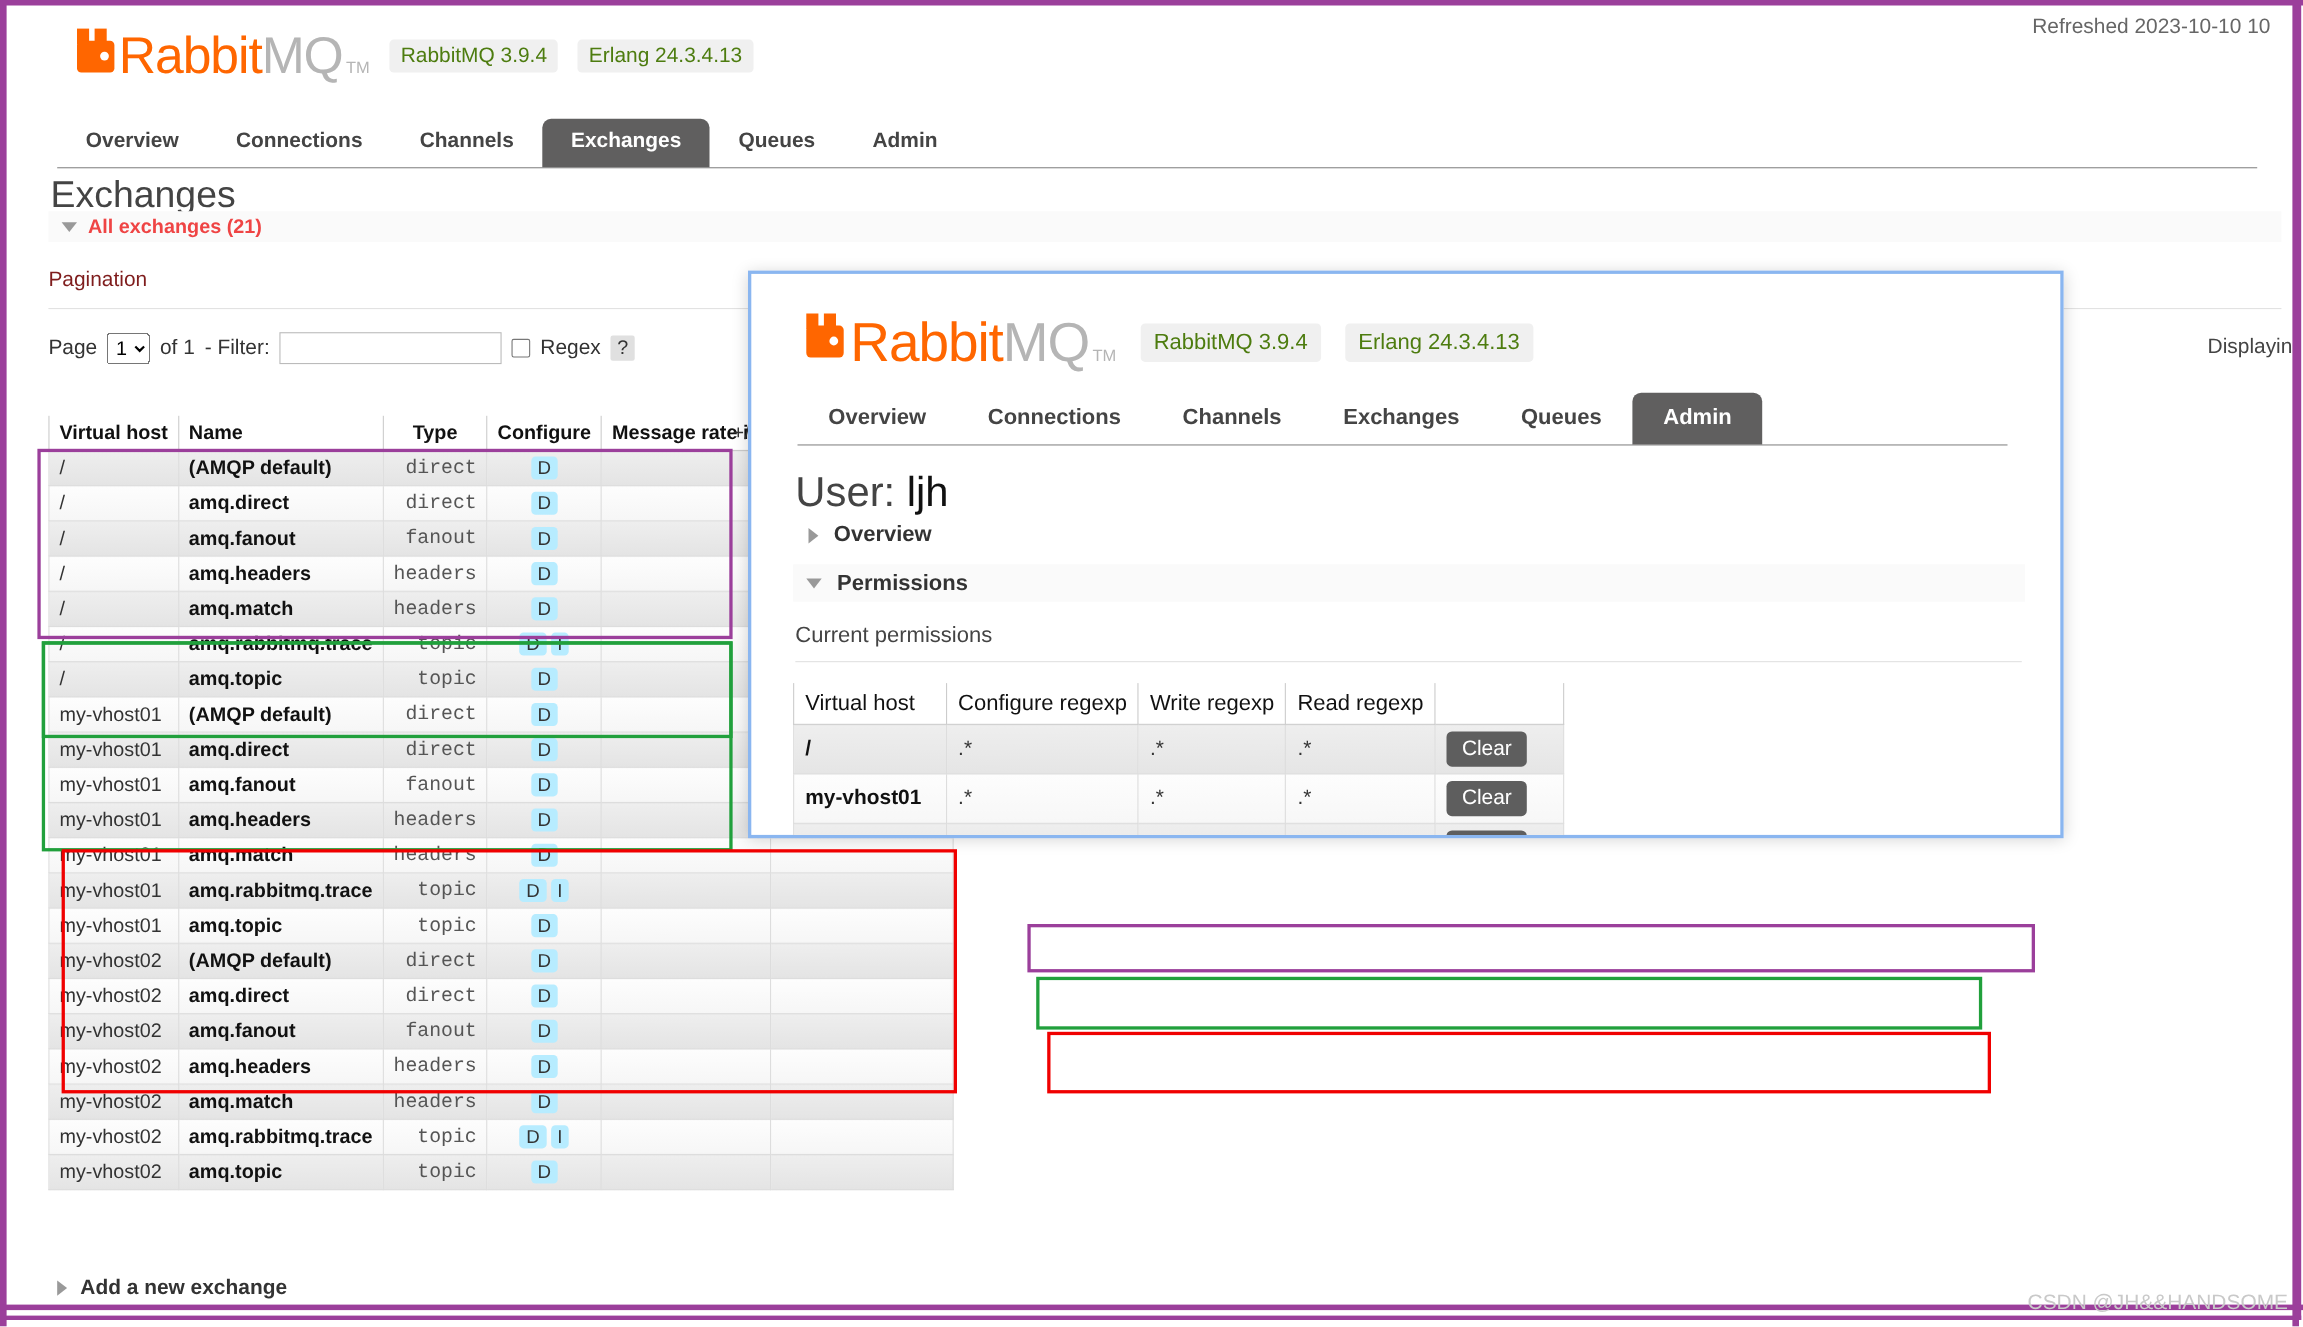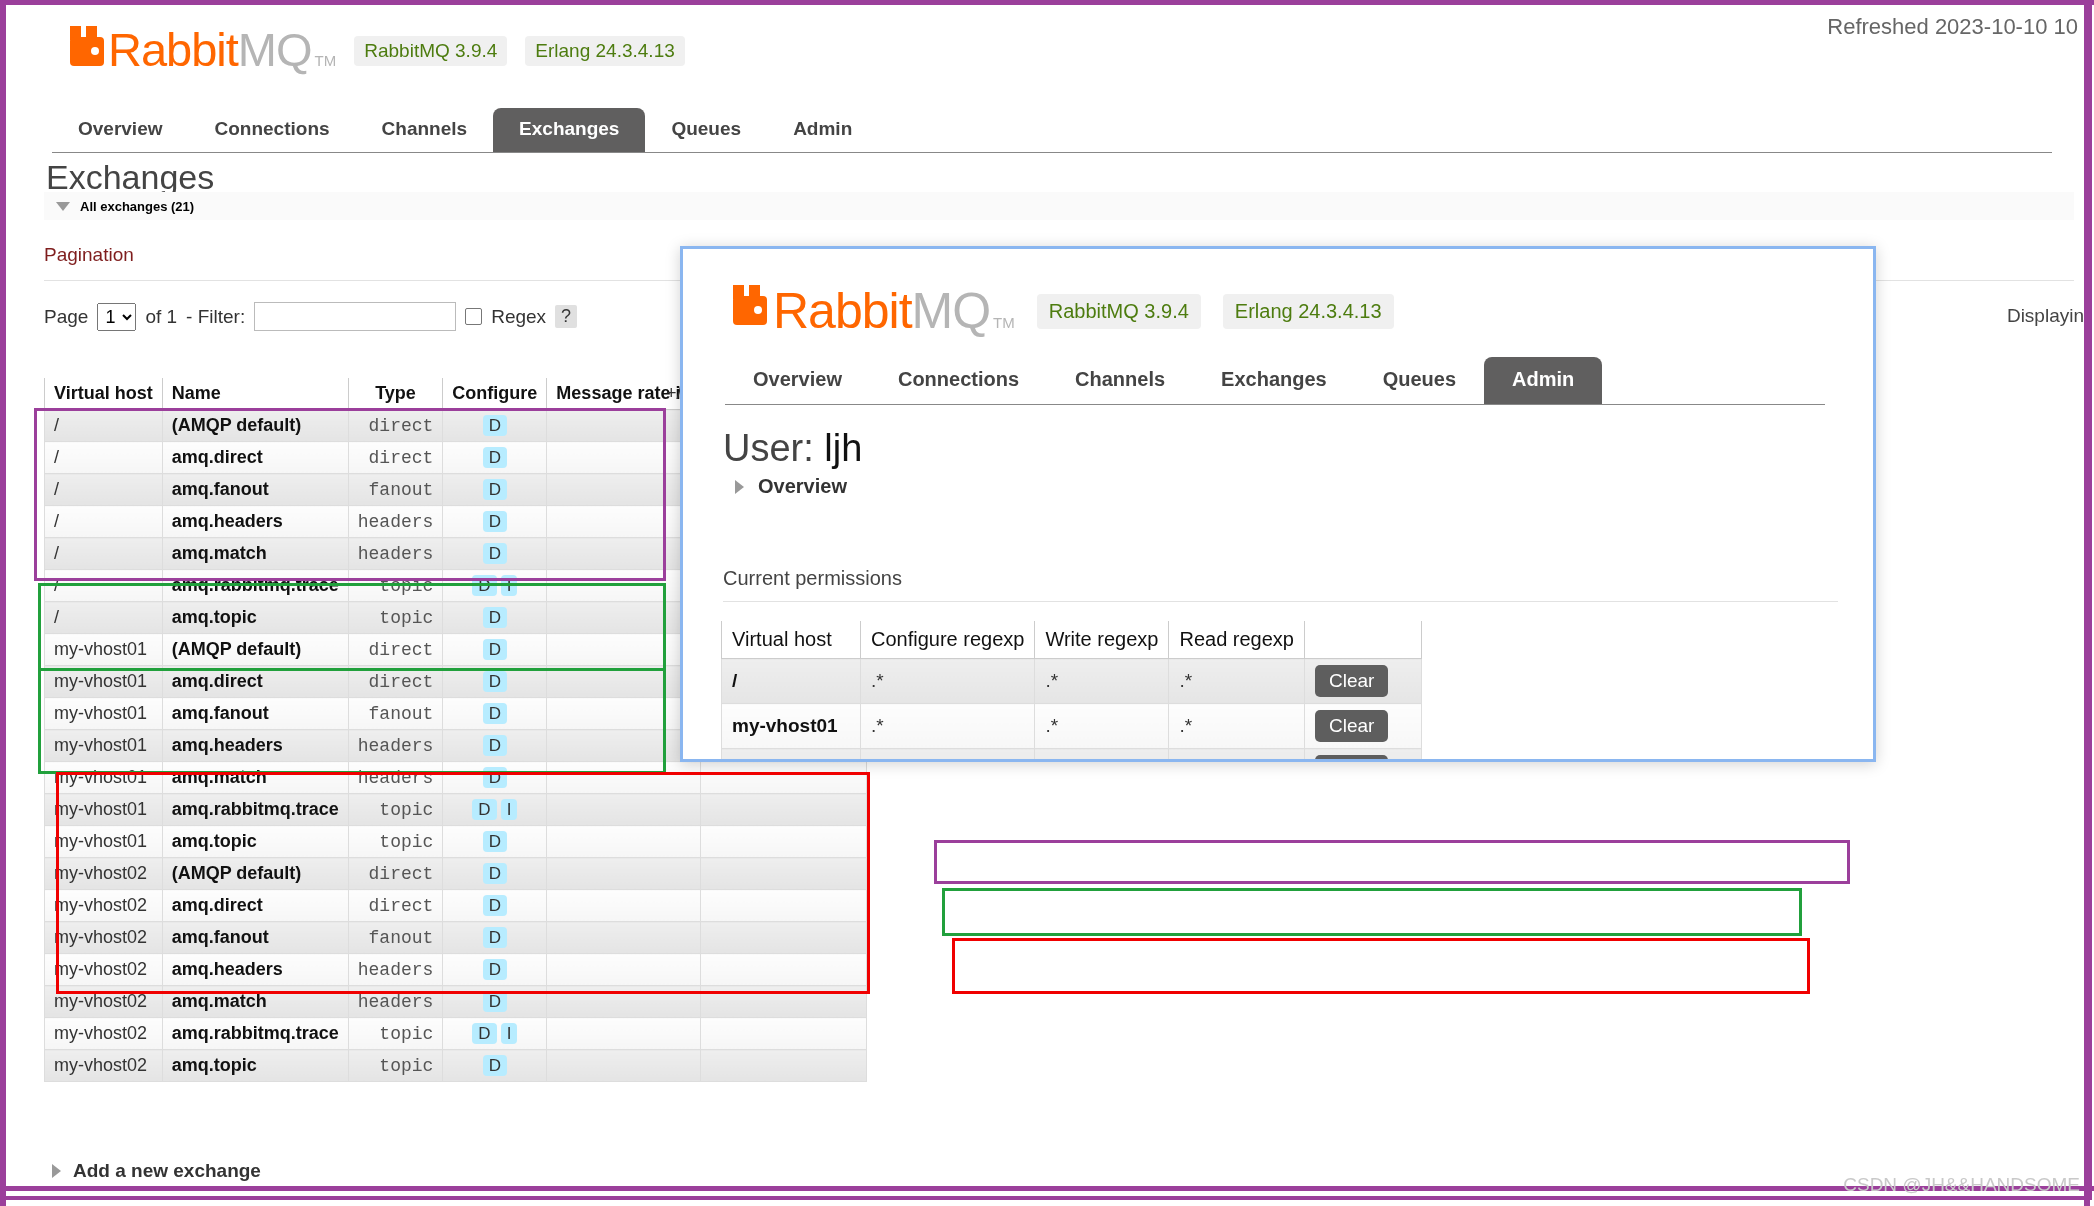--- a/index.html
+++ b/index.html
@@ -8,21 +8,21 @@
     background:#ffffff;
     font-family:"Liberation Sans", sans-serif;
     color:#222;
     -webkit-font-smoothing:antialiased;
   }
 
   
   #outer-page{position:absolute;left:0;top:0;width:2094px;height:1206px;background:#fff;}
 
   .refreshed{
-    position:absolute;right:16px;top:14px;font-size:22px;color:#666;white-space:nowrap;
+    position:absolute;right:30px;top:14px;font-size:19px;color:#666;white-space:nowrap;
   }
 
   .logo-wrap{position:absolute;left:70px;top:26px;display:flex;align-items:flex-end;gap:18px;}
   .logo{display:flex;align-items:baseline;}
   .logo .mark{
     position:relative;width:34px;height:40px;margin-right:4px;
   }
   .logo .mark .b1{position:absolute;left:0;top:0;width:11px;height:14px;background:#f60;}
   .logo .mark .b2{position:absolute;left:16px;top:0;width:11px;height:14px;background:#f60;}
   .logo .mark .body{position:absolute;left:0;top:11px;width:34px;height:29px;background:#f60;border-radius:4px;}
@@ -43,21 +43,21 @@
   }
   .navtab.active{background:#605f5f;color:#fff;border-radius:8px 8px 0 0;}
 
   .page-title{position:absolute;left:46px;top:158px;font-size:34px;color:#444;font-weight:400;}
   .section-head{
     position:absolute;left:44px;top:192px;width:2030px;height:28px;background:#fafafa;
     display:flex;align-items:center;gap:10px;padding-left:12px;box-sizing:border-box;
   }
   .tri-down{width:0;height:0;border-left:7px solid transparent;border-right:7px solid transparent;border-top:9px solid #999;}
   .tri-right{width:0;height:0;border-top:7px solid transparent;border-bottom:7px solid transparent;border-left:9px solid #999;}
-  .section-head .label{font-size:13px;font-weight:bold;color:#000000;}
+  .section-head .label{font-size:18px;font-weight:bold;color:#ef4444;}
 
   .pagination-label{position:absolute;left:44px;top:244px;font-size:19px;color:#7f1d1d;}
   .pagination-rule{position:absolute;left:44px;top:280px;width:2030px;border-top:1px solid #e2e2e2;}
 
   .pager{position:absolute;left:44px;top:302px;display:flex;align-items:center;gap:9px;font-size:19px;color:#333;}
   .pager select{font-size:18px;font-family:"Liberation Sans",sans-serif;padding:2px 3px;}
   .pager .filterbox{width:196px;height:25px;border:1px solid #bbb;background:#fff;}
   .pager .cb{width:15px;height:15px;border:1px solid #777;border-radius:2px;background:#fff;display:inline-block;}
   .pager .qmark{background:#e0e0e0;color:#333;padding:1px 6px;font-size:18px;border-radius:2px;}
 
@@ -426,20 +426,24 @@
   <div class="ip-user-title">
     <span>User:</span>
     <b>ljh</b>
   </div>
 
   <div class="ip-overview-row">
     <span class="tri-right"></span>
     <span class="label">Overview</span>
   </div>
 
+  <div class="ip-perm-head">
+    <span class="tri-down"></span>
+    <span class="label">Permissions</span>
+  </div>
 
   <div class="ip-current">Current permissions</div>
   <div class="ip-current-rule"></div>
 
   <table class="perm-table">
     <thead>
       <tr>
         <th class="pcol-vh">Virtual host</th>
         <th class="pcol-c">Configure regexp</th>
         <th class="pcol-w">Write regexp</th>

